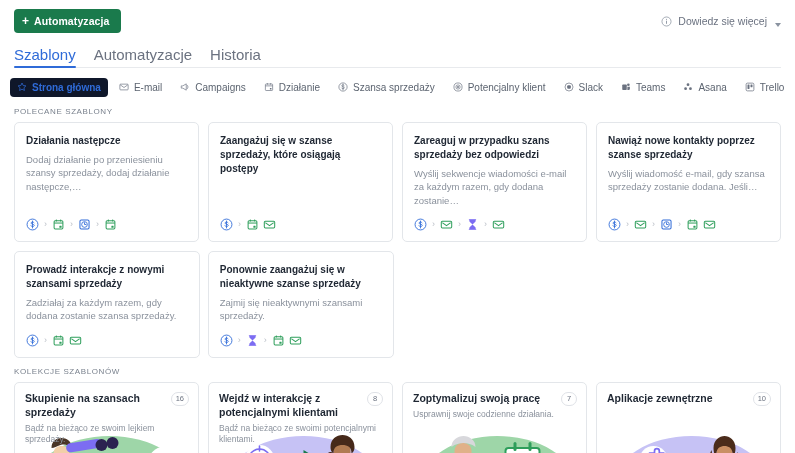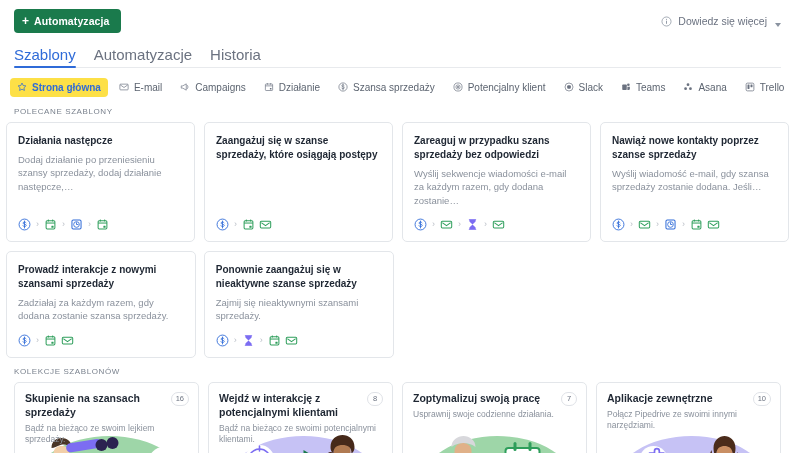--- a/index.html
+++ b/index.html
@@ -85,38 +85,38 @@
   }
   .chip {
     display: inline-flex; align-items: center; gap: 5px;
     font-size: 10px;
     color: #5c6470;
     padding: 4px 7px;
     border-radius: 4px;
     cursor: pointer;
     white-space: nowrap;
   }
-  .chip.active { background: #fde047; color:#2f6bd8; font-weight:bold; }
+  .chip.active { background: #0f172a; color:#2f6bd8; font-weight:bold; }
   .chip svg { display:block; }
 
   
   .section-label {
     font-size: 8px;
     letter-spacing: .6px;
     color: #7a828e;
     padding: 9px 14px 6px 14px;
     text-transform: uppercase;
   }
 
   
   .card-grid {
     display: grid;
     grid-template-columns: repeat(4, 1fr);
     gap: 9px;
-    padding: 0 6px;
+    padding: 0 14px;
   }
   .tcard {
     border: 1px solid #e3e6ea;
     border-radius: 5px;
     background: #fff;
     padding: 11px 11px 10px 11px;
     min-height: 88px;
     display: flex; flex-direction: column;
     cursor: pointer;
   }
@@ -612,21 +612,20 @@
             <path d="M78 36h14v9a5 5 0 0 1-5 5h-4a5 5 0 0 1-5-5z" fill="#9a94e8"></path>
             <path d="M92 39h4a3 3 0 0 1 0 6h-4z" fill="none" stroke="#9a94e8" stroke-width="2"></path>
             <path d="M82 28c2 3-2 5 0 8M88 27c2 3-2 5 0 8" fill="none" stroke="#ffffff" stroke-width="1.6" stroke-linecap="round"></path>
           </svg>
         </div>
       </div>
       <div class="ccard">
         <div class="badge">10</div>
         <div class="ccard-head">
           <div class="ccard-title">Aplikacje zewnętrzne</div>
-          <div class="ccard-desc">Połącz Pipedrive ze swoimi innymi narzędziami.</div>
         </div>
         <div class="illus">
           <svg viewBox="0 0 186 56" preserveAspectRatio="xMidYMax slice">
             <path d="M18 56 A78 50 0 0 1 174 56 Z" fill="#c6c2f5"></path>
             <circle cx="58" cy="30" r="14" fill="#ffffff"></circle>
             <path d="M54 23h5v-2a2.4 2.4 0 1 1 4.8 0v2h4.6v5h2a2.4 2.4 0 1 1 0 4.8h-2v5h-4.6v-2a2.4 2.4 0 1 0-4.8 0v2H54v-4.8h-2a2.4 2.4 0 1 1 0-4.8h2z" fill="none" stroke="#7c6df2" stroke-width="1.7" stroke-linejoin="round"></path>
             <path d="M112 56V42c0-8 7-13 17-13s17 5 17 13v14z" fill="#7c6df2"></path>
             <rect x="121" y="13" width="16" height="19" rx="8" fill="#c98f64"></rect>
             <path d="M118 18c0-8 6-12 11-12s11 4 11 12c0 6-2 9-3 9 1-8-3-11-8-11s-9 3-8 11c-1 0-3-3-3-9z" fill="#4b2c1b"></path>
             <path d="M116 20c-3 6-3 13-1 18l4-2c-2-5-2-11-3-16z" fill="#4b2c1b"></path>

